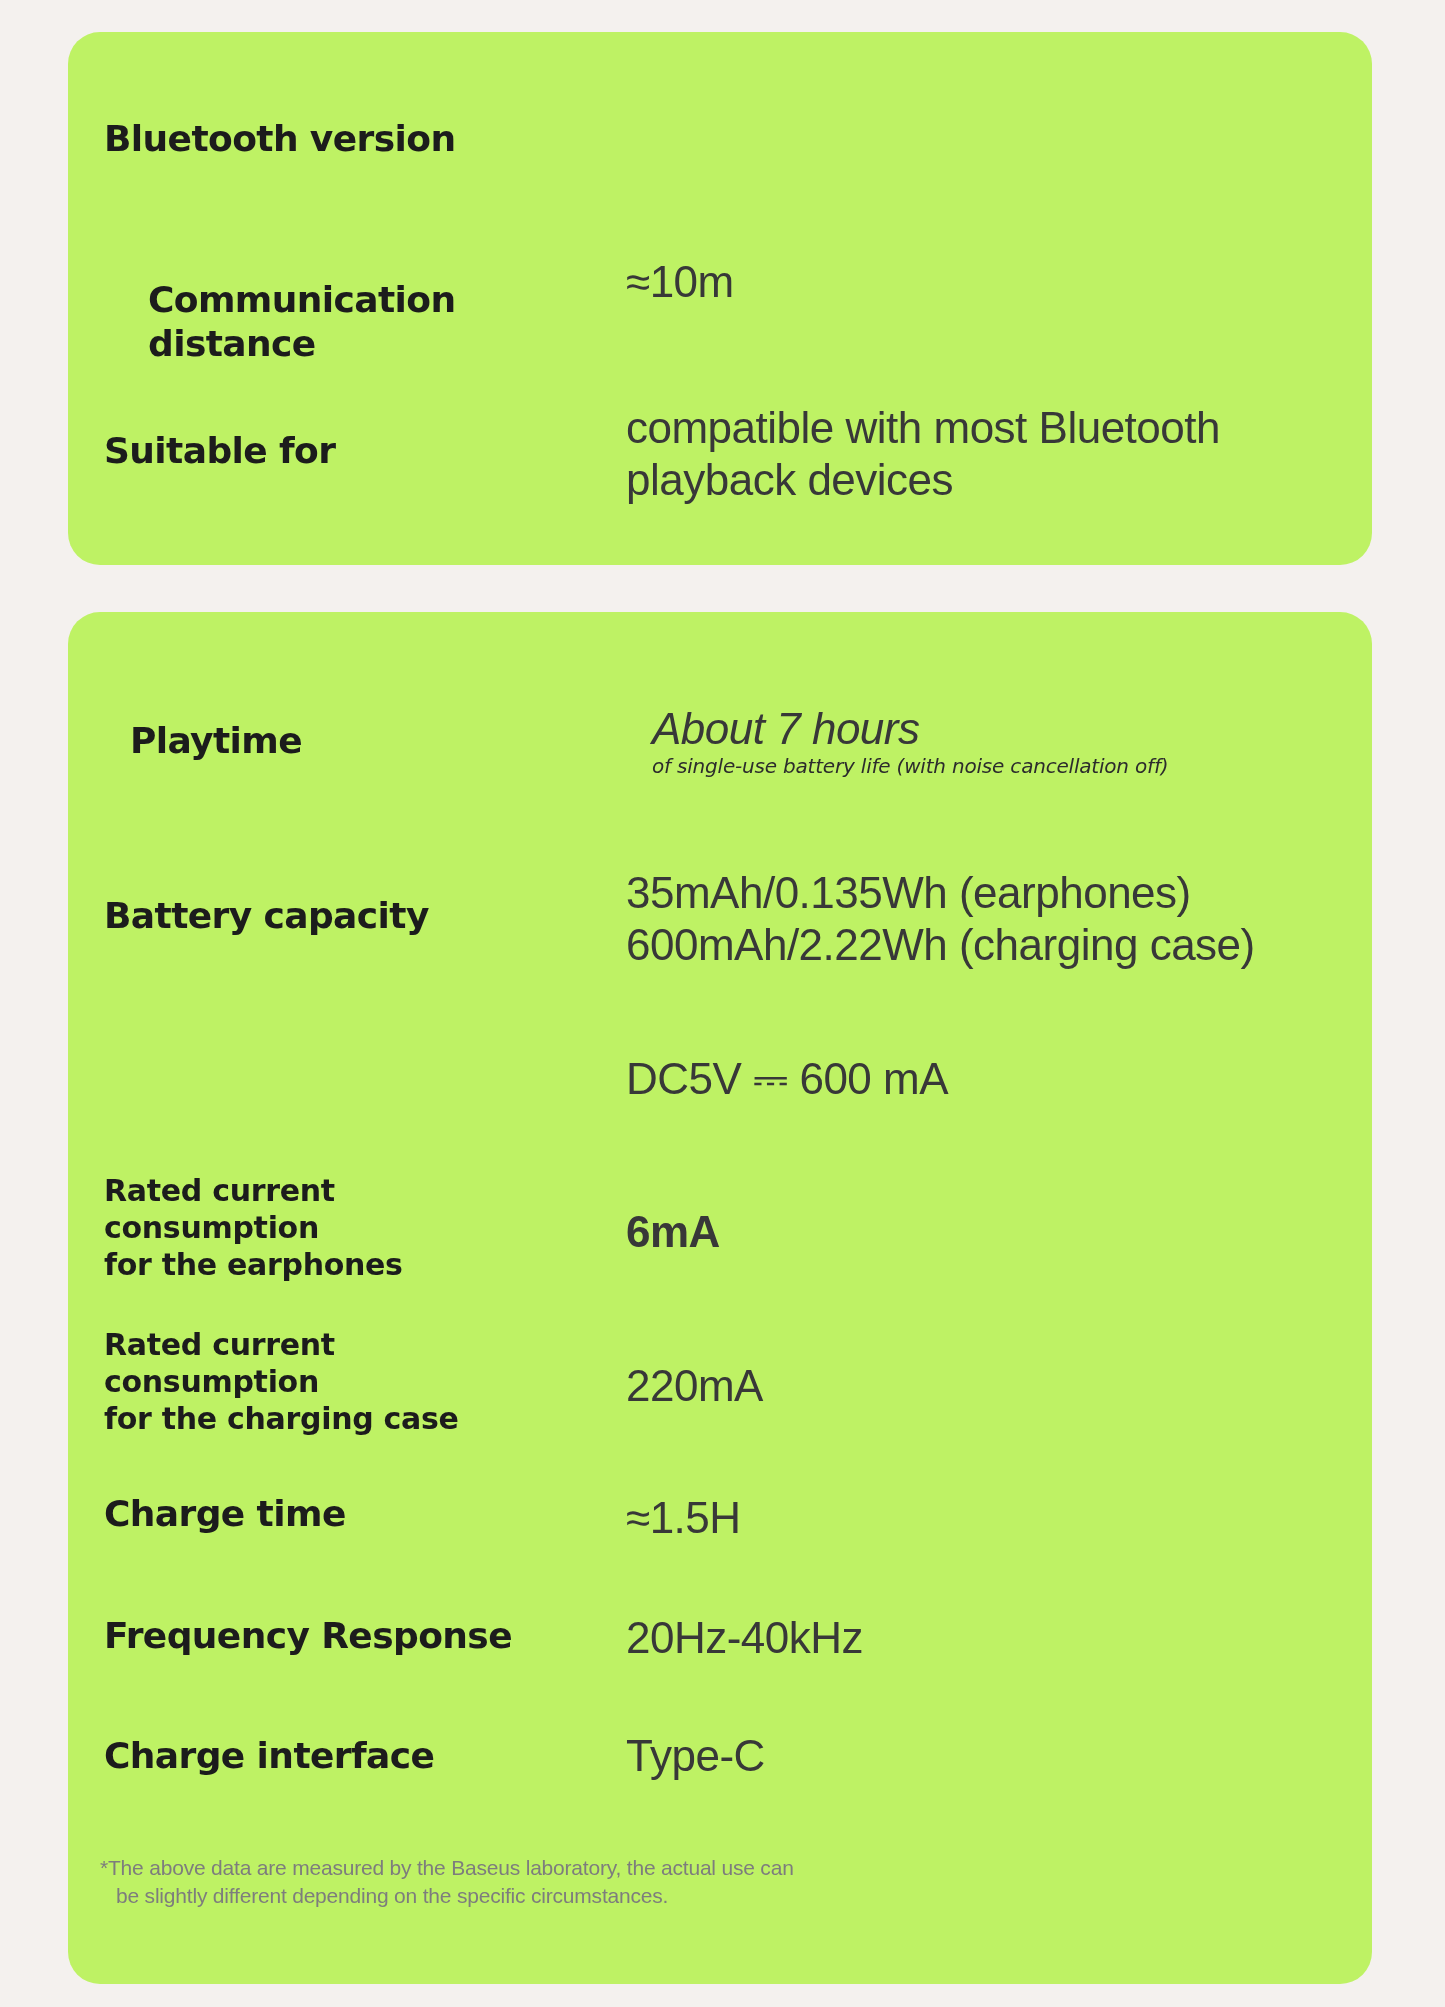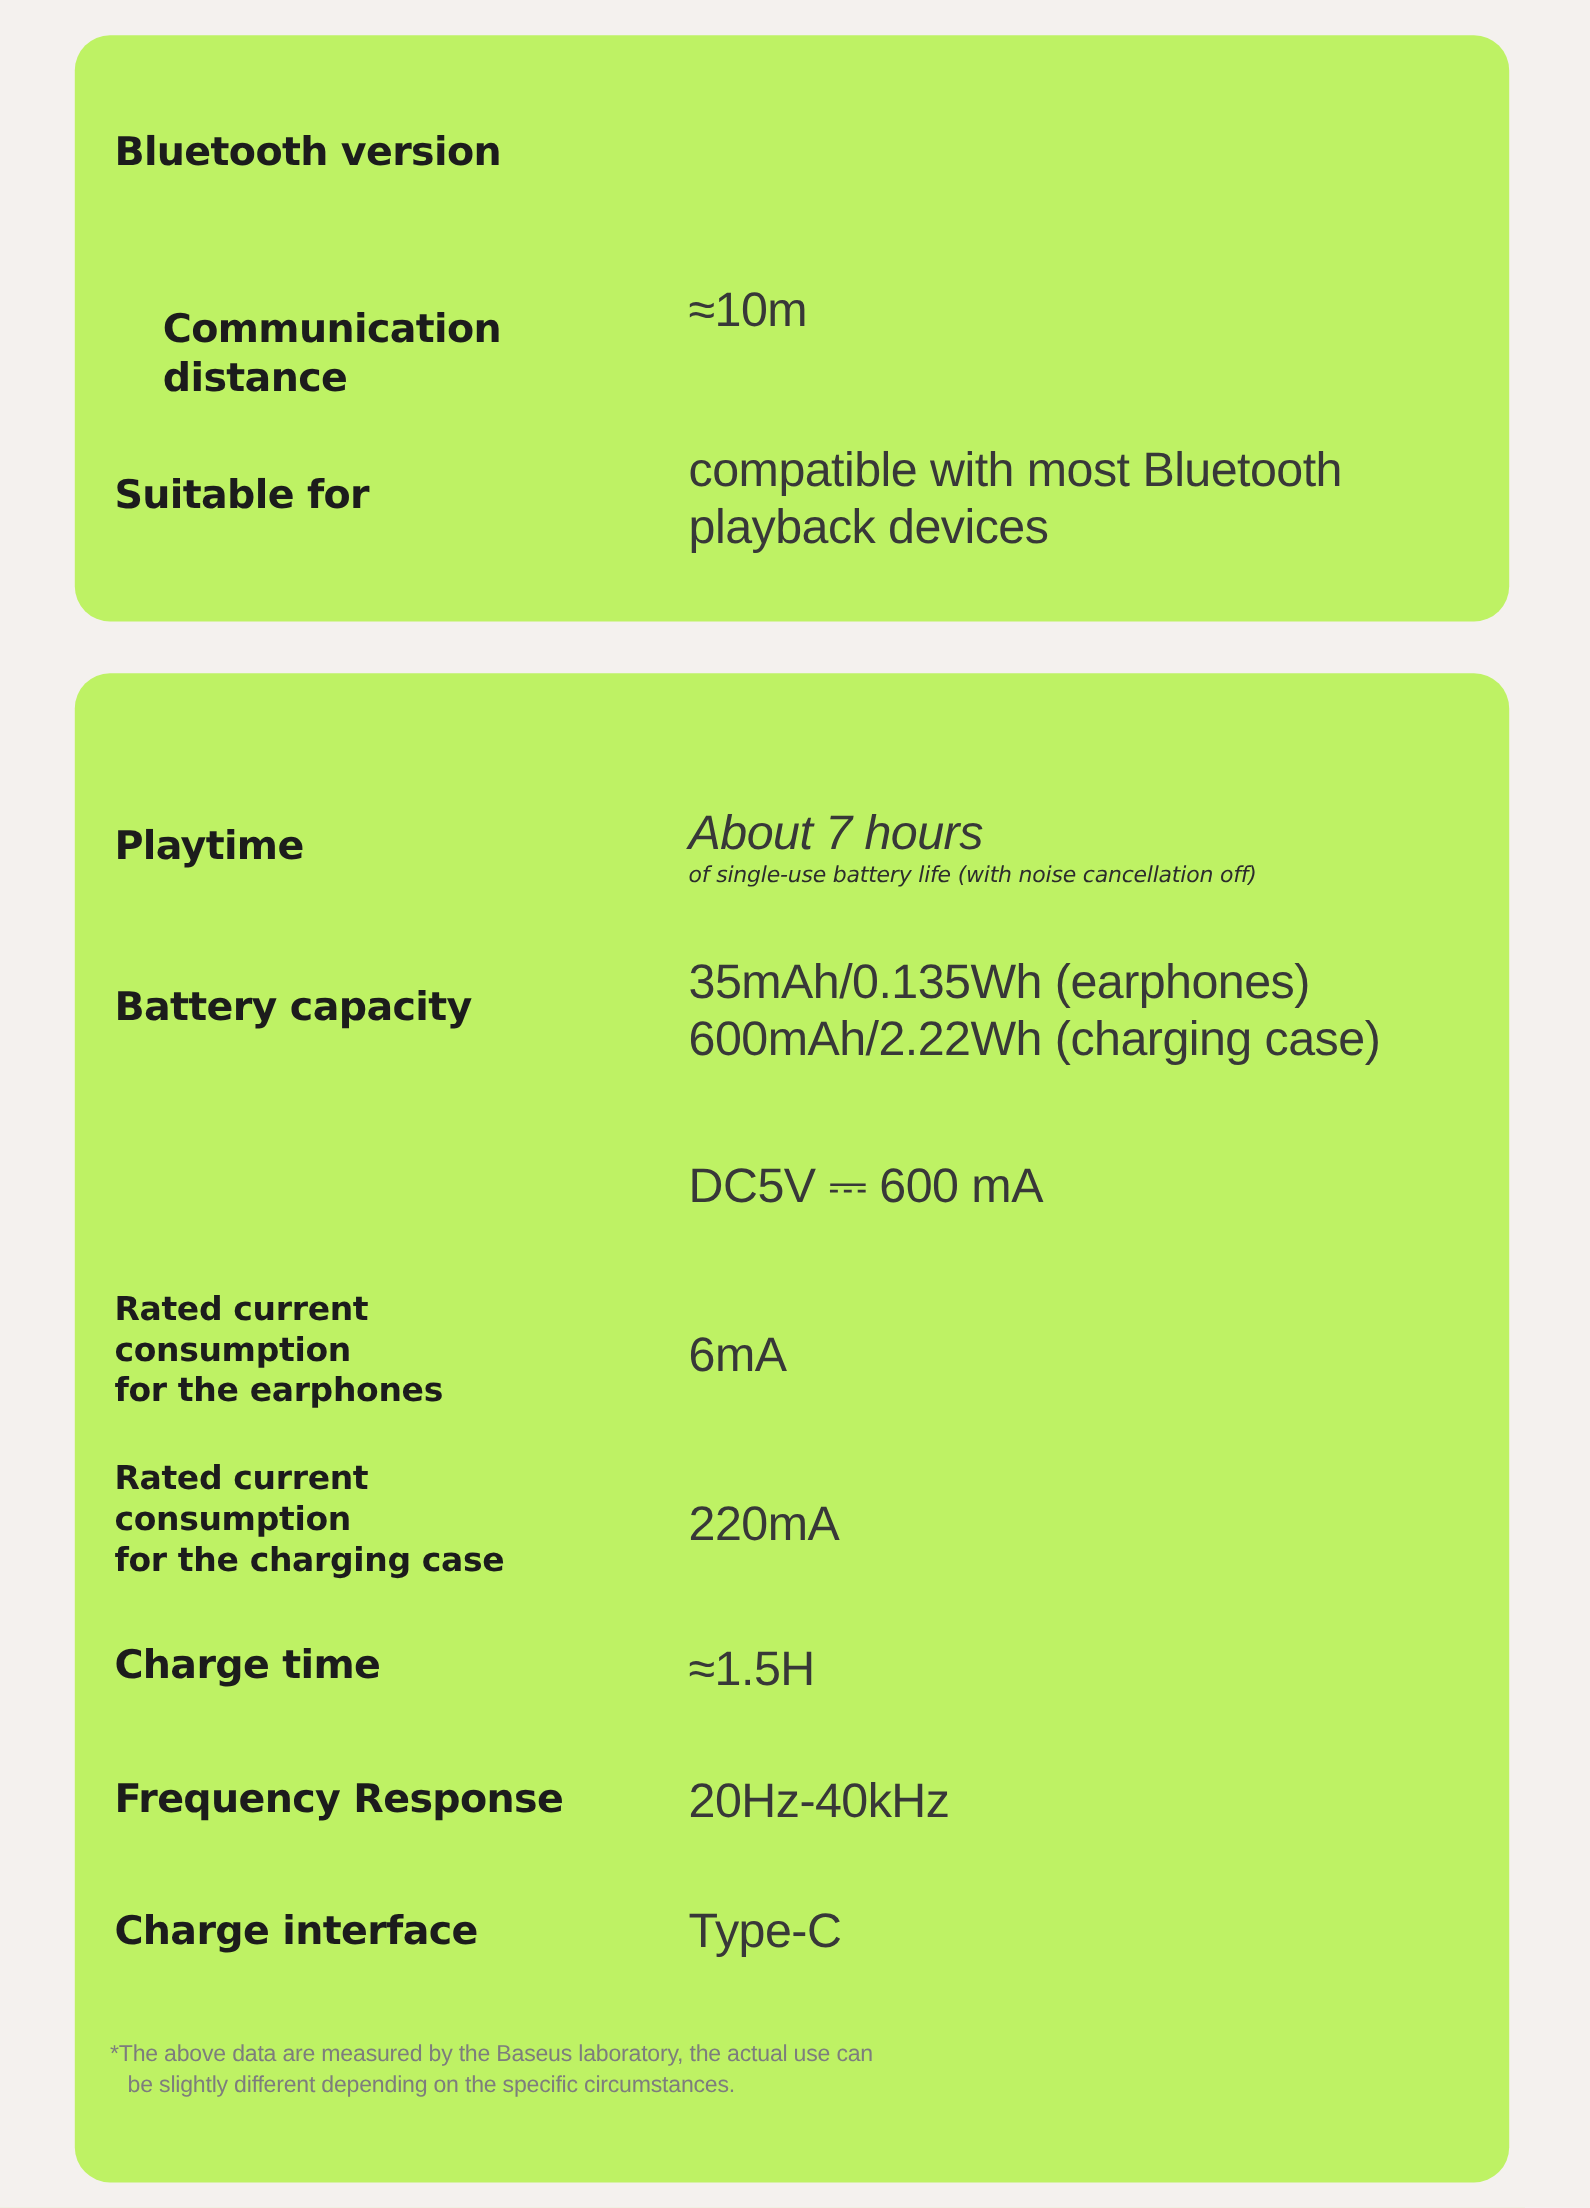--- a/index.html
+++ b/index.html
@@ -103,21 +103,21 @@
     <div class="value" style="top:0;">
       <span class="line">compatible with most Bluetooth</span>
       <span class="line">playback devices</span>
     </div>
   </div>
 
 </section>
 
 <section class="card" id="card-2">
 
-  <div class="row" style="top:120px;height:90px;">
+  <div class="row" style="top:91px;height:90px;margin-left:26px;">
     <div class="label" style="top:16px;">Playtime</div>
     <div class="value" style="top:0;font-style:italic;">
       <span class="line">About 7 hours</span>
       <span class="sub">of single-use battery life (with noise cancellation off)</span>
     </div>
   </div>
 
   <div class="row" style="top:255px;height:110px;">
     <div class="label" style="top:27px;">Battery capacity</div>
     <div class="value" style="top:0;">
@@ -129,21 +129,21 @@
   <div class="row" style="top:415px;height:110px;">
     <div class="value" style="top:26px;">DC5V ⎓ 600 mA</div>
   </div>
 
   <div class="row" style="top:560px;height:115px;">
     <div class="label small" style="top:0;">
       <span style="display:block">Rated current</span>
       <span style="display:block">consumption</span>
       <span style="display:block">for the earphones</span>
     </div>
-    <div class="value" style="top:34px;">6mA</div>
+    <div class="value" style="top:34px;font-weight:bold;">6mA</div>
   </div>
 
   <div class="row" style="top:714px;height:115px;">
     <div class="label small" style="top:0;">
       <span style="display:block">Rated current</span>
       <span style="display:block">consumption</span>
       <span style="display:block">for the charging case</span>
     </div>
     <div class="value" style="top:34px;">220mA</div>
   </div>

